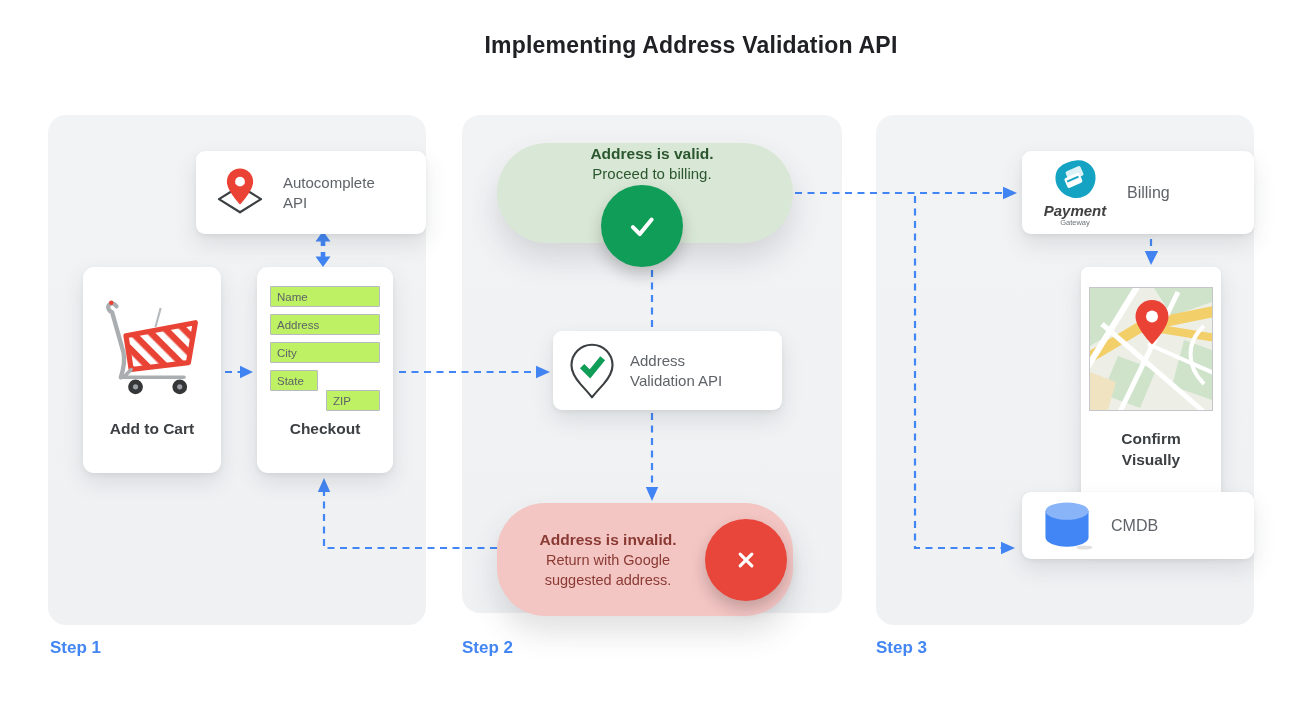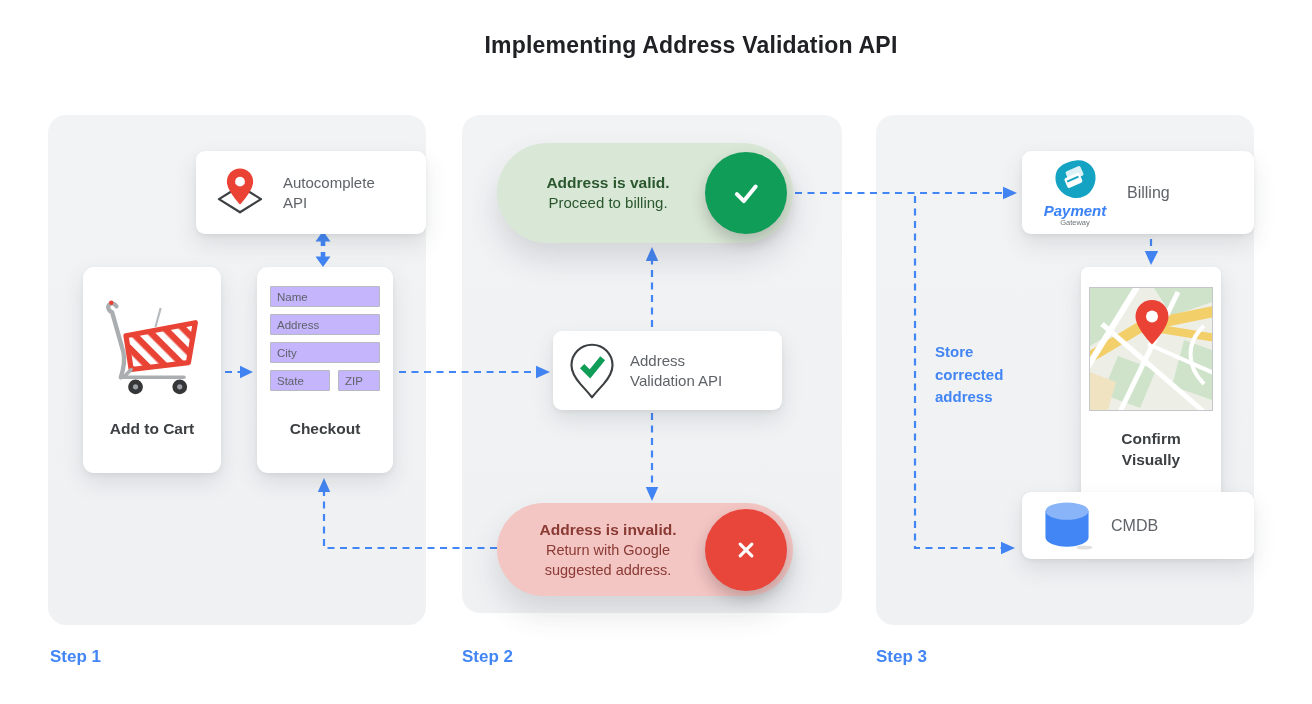--- a/index.html
+++ b/index.html
@@ -9,50 +9,50 @@
 
   .title{position:absolute;top:32px;left:0;width:100%;text-align:center;
          font-size:23px;font-weight:bold;color:#202124;letter-spacing:.2px;padding-left:35px;}
 
   .panel{position:absolute;background:linear-gradient(180deg,#f2f3f5,#eff1f3);
          border-radius:18px;}
   #panel-1{left:48px;top:115px;width:378px;height:510px;}
   #panel-2{left:462px;top:115px;width:380px;height:498px;}
   #panel-3{left:876px;top:115px;width:378px;height:510px;}
 
-  .step-label{position:absolute;top:638px;font-size:17px;font-weight:bold;color:#4285f4;margin-top:9px;}
+  .step-label{position:absolute;top:638px;font-size:17px;font-weight:bold;color:#4285f4;}
   #step-1{left:50px;} #step-2{left:462px;} #step-3{left:876px;}
 
   .card{position:absolute;background:#fff;border-radius:9px;
         box-shadow:0 10px 22px rgba(60,64,67,.12),0 2px 5px rgba(60,64,67,.07);}
   .hcard{display:flex;align-items:center;gap:15px;padding:0 16px;}
   .hcard .hlabel{font-size:15px;color:#5f6368;line-height:1.32;}
 
   
   #card-autocomplete{left:196px;top:151px;width:198px;height:83px;}
   #card-autocomplete .hlabel{width:106px;}
   #card-add-to-cart{left:83px;top:267px;width:138px;height:206px;border-radius:11px;}
   #card-checkout{left:257px;top:267px;width:136px;height:206px;border-radius:11px;}
   .tile-label{position:absolute;left:0;right:0;top:152px;text-align:center;
               font-size:15.5px;font-weight:600;color:#3c4043;line-height:1.35;}
   .cart-icon-wrap{position:absolute;left:50%;top:28px;transform:translateX(-50%);}
   .form{position:absolute;left:13px;right:13px;top:19px;}
-  .field{height:21px;border:1px solid #b6bac0;background:#c4b5fd;border-radius:1px;
+  .field{height:21px;border:1px solid #b6bac0;background:#bef264;border-radius:1px;
          font-size:11.5px;color:#5f6368;line-height:20px;padding-left:6px;
          margin-bottom:7px;box-sizing:border-box;}
   .field-row{display:flex;gap:8px;}
-  .field-state{width:60px;flex:none;}
-  .field-zip{flex:1;}
+  .field-state{width:48px;flex:none;}
+  .field-zip{flex:1;margin-top:20px;}
 
   
   .pill{position:absolute;display:flex;align-items:center;
         box-shadow:0 16px 30px rgba(60,64,67,.16);}
   #pill-valid{left:497px;top:143px;width:296px;height:100px;border-radius:52px;
-              background:#d9e7d6;}
-  #pill-invalid{left:497px;top:503px;width:296px;height:93px;border-radius:48px;
+              background:#d9e7d6;flex-direction:column;}
+  #pill-invalid{left:497px;top:503px;width:296px;height:113px;border-radius:48px;
                 background:#f3c5c3;}
   .pill-text{flex:1;text-align:center;padding-left:14px;line-height:1.38;}
   #pill-valid .pill-text{color:#2b572e;font-size:15px;}
   #pill-invalid .pill-text{color:#8a3a33;font-size:14.5px;}
   .pill-title{font-weight:bold;font-size:15.5px;}
   .pill-circle{width:82px;height:82px;border-radius:50%;flex:none;margin-right:6px;
                display:flex;align-items:center;justify-content:center;
                box-shadow:0 8px 16px rgba(0,0,0,.20);}
   .circle-green{background:#0f9d58;}
   .circle-red{background:#e8453b;}
@@ -63,21 +63,21 @@
   
   #card-billing{left:1022px;top:151px;width:200px;height:83px;}
   #card-billing .hlabel{font-size:16px;}
   #card-confirm{left:1081px;top:267px;width:140px;height:266px;border-radius:7px;}
   #card-cmdb{left:1022px;top:492px;width:200px;height:67px;}
   #card-cmdb .hlabel{font-size:16px;}
   .map-wrap{position:absolute;left:50%;top:20px;transform:translateX(-50%);
             width:122px;height:122px;border:1px solid #c3c7cb;box-sizing:content-box;}
   #card-confirm .tile-label{top:162px;width:90px;left:50%;right:auto;transform:translateX(-50%);}
   .logo-block{display:flex;flex-direction:column;align-items:center;flex:none;width:74px;}
-  .logo-title{font-size:15px;font-weight:bold;font-style:italic;color:#3b82f6;
+  .logo-title{font-size:15px;font-weight:bold;font-style:italic;color:#404040;
               line-height:1;margin-top:2px;}
   .logo-sub{font-size:7.5px;color:#6d7276;line-height:1.2;}
   .store-note{position:absolute;left:935px;top:341px;width:102px;
               font-size:15px;font-weight:bold;color:#4285f4;line-height:1.5;}
 
   .connectors{position:absolute;left:0;top:0;pointer-events:none;}
   .abs-icon{position:absolute;}
 </style>
 </head>
 <body>
@@ -204,21 +204,20 @@
           <rect x="13" y="16" width="17" height="11" rx="2" fill="#ffffff"></rect>
           <line x1="15" y1="20" x2="28" y2="20" stroke="#14a3c2" stroke-width="2"></line>
         </g>
       </svg>
       <div class="logo-title">Payment</div>
       <div class="logo-sub">Gateway</div>
     </div>
     <div class="hlabel">Billing</div>
   </div>
 
-  <div class="store-note">Store corrected address</div>
 
   <div class="card" id="card-confirm">
     <div class="map-wrap">
       <svg width="122" height="122" viewBox="0 0 122 122">
         <rect width="122" height="122" fill="#edefe7"></rect>
         <polygon points="0,0 46,0 20,46 0,58" fill="#cfe3cb"></polygon>
         <polygon points="64,0 122,0 122,14 82,28" fill="#cfe3cb"></polygon>
         <polygon points="94,52 122,62 122,112 82,98" fill="#cfe3cb"></polygon>
         <polygon points="28,68 66,82 50,120 12,106" fill="#cfe3cb"></polygon>
         <polygon points="0,84 26,94 18,122 0,122" fill="#f0e3c2"></polygon>

